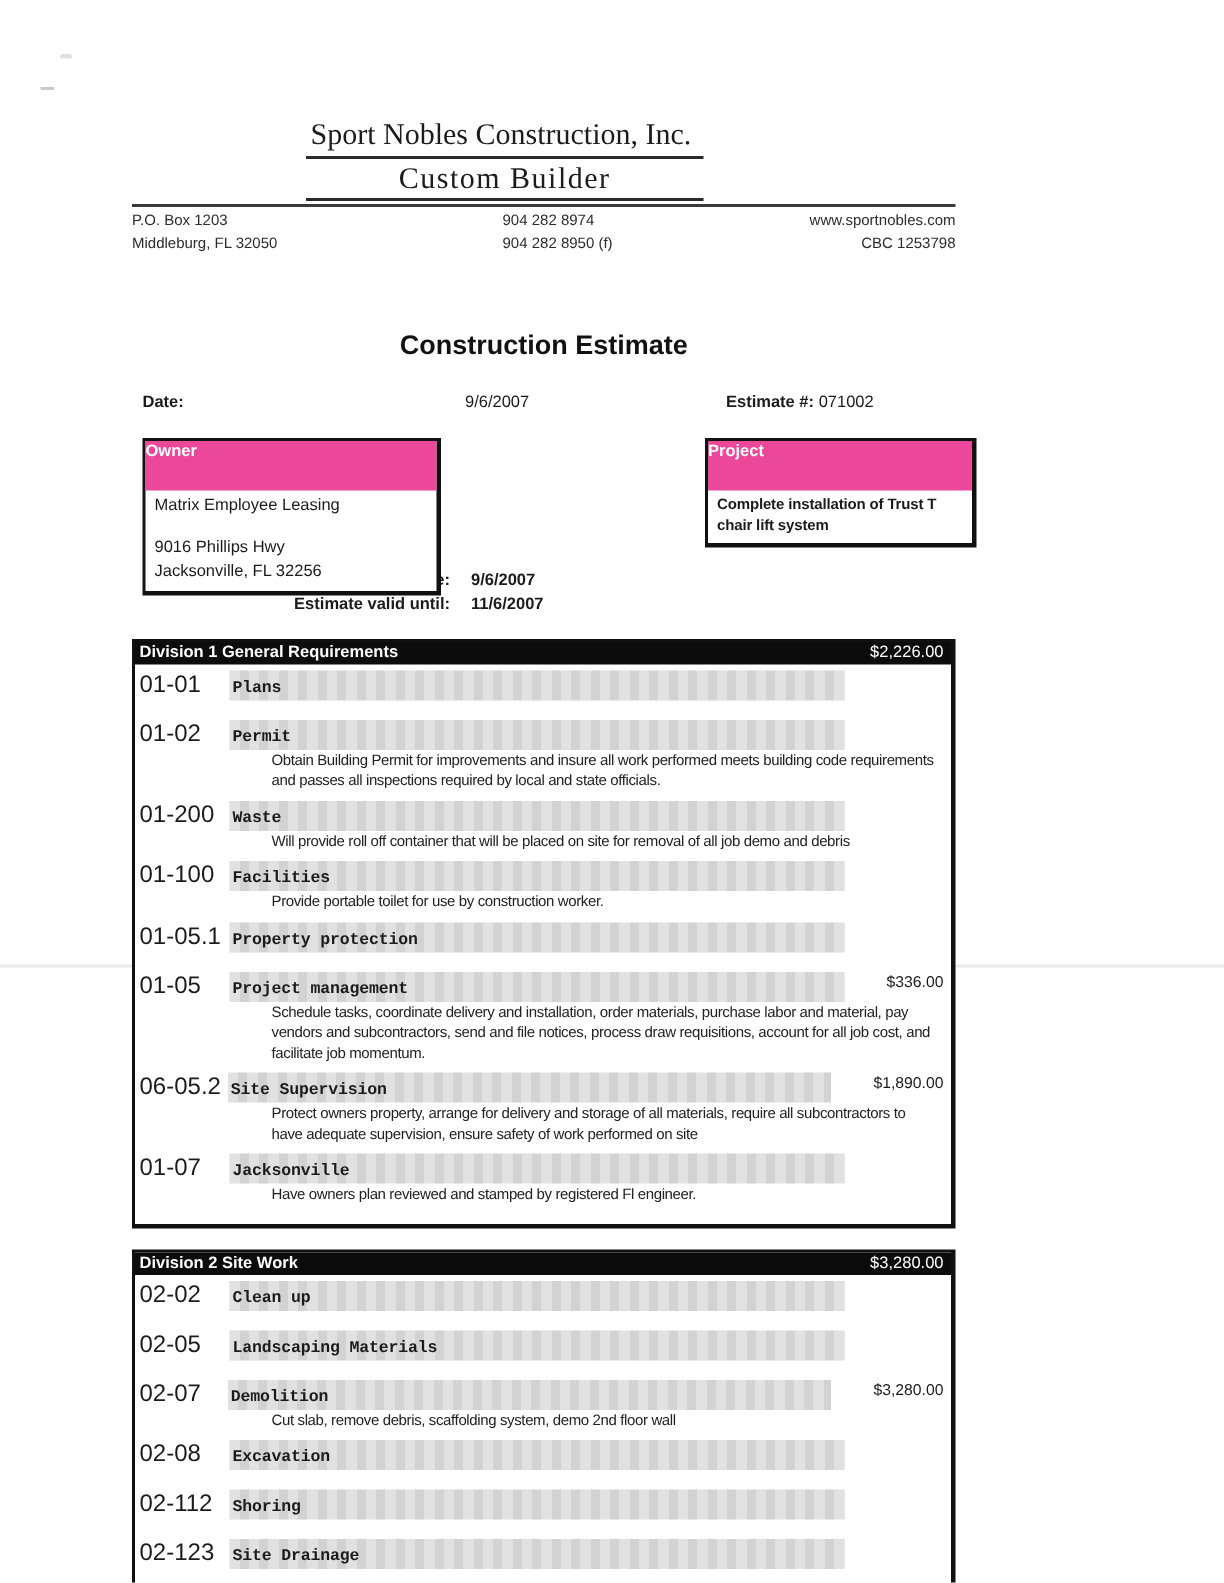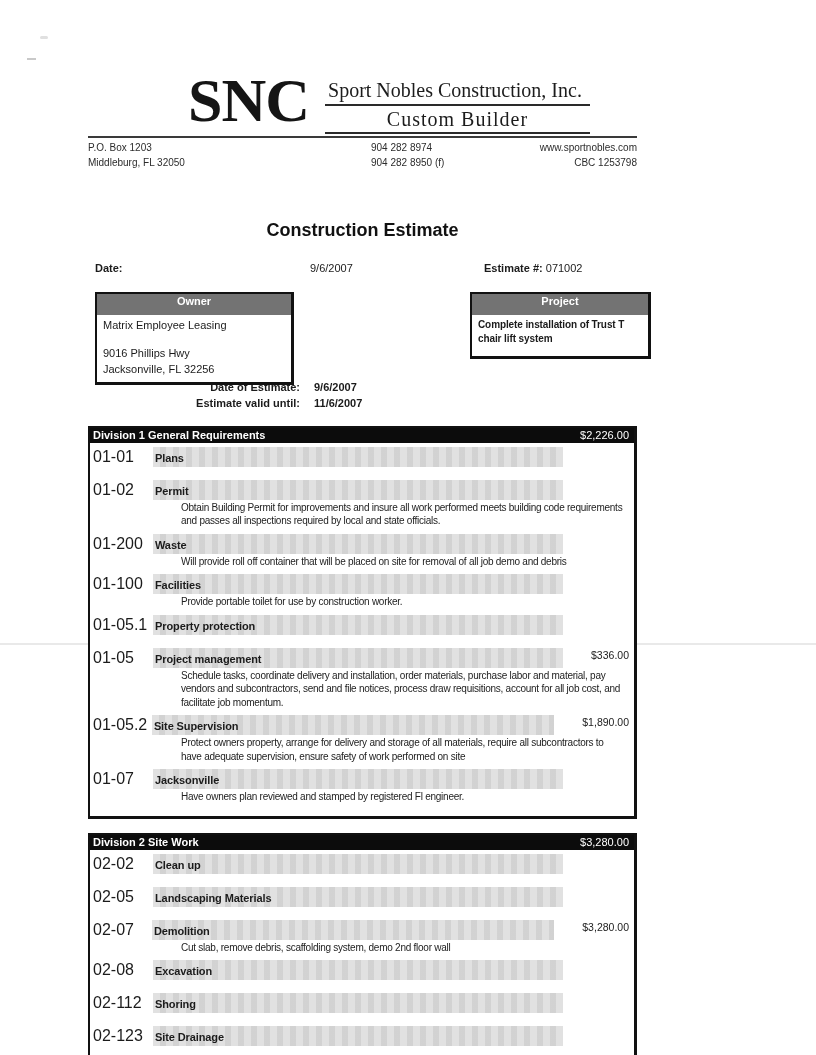--- a/index.html
+++ b/index.html
@@ -20,38 +20,38 @@
         font-size:62px;line-height:0.92;letter-spacing:-1px;color:#151515;}
   .logo-text{margin-left:16px;margin-top:7px;}
   .company-name{font-family:"Liberation Serif","DejaVu Serif",serif;font-size:20px;
         color:#1c1c1c;border-bottom:2px solid #2a2a2a;padding:0 8px 2px 3px;}
   .tagline{font-family:"Liberation Serif","DejaVu Serif",serif;font-size:20px;
         letter-spacing:1px;color:#1c1c1c;text-align:center;
         border-bottom:2px solid #2a2a2a;padding:2px 0 1px;}
   .header-rule{border-top:2px solid #3a3a3a;margin-top:2px;}
   .contact-row{display:flex;font-size:10px;color:#2c2c2c;margin-top:3px;line-height:1.45;}
   .contact-left{width:247px;}
-  .contact-center{width:160px;margin-left:36px;}
+  .contact-center{width:160px;}
   .contact-right{flex:1;text-align:right;}
 
   
   .doc-title{margin:50px 0 0;text-align:center;font-size:18px;font-weight:bold;color:#111;}
   .meta-row{position:relative;height:15px;margin-top:21px;font-size:11px;}
   .meta-date-label{position:absolute;left:7px;font-weight:bold;}
   .meta-date-value{position:absolute;left:222px;}
   .meta-est{position:absolute;left:396px;}
   .meta-est b{font-weight:bold;}
 
   
   .boxes-row{position:relative;height:80px;margin-top:15px;}
   .info-box{position:absolute;border:2px solid #111;border-bottom-width:3px;border-right-width:3px;background:#fff;}
   .owner-box{left:7px;width:194px;min-height:62px;}
   .project-box{left:382px;width:176px;min-height:62px;}
-  .box-header{background:#737373;color:#fff;text-align:center;font-weight:bold;
-        font-size:11px;padding:1px 0 8px;}
+  .box-header{background:#ec4899;color:#fff;text-align:left;font-weight:bold;
+        font-size:11px;padding:1px 0 20px;}
   .box-body{padding:3px 8px 5px 6px;font-size:11px;line-height:1.4;}
   .box-body .blank{height:13px;}
   .project-box .box-body{font-weight:bold;font-size:10px;line-height:1.35;letter-spacing:-0.1px;}
 
   
   .est-dates{margin-top:8px;font-size:11px;font-weight:bold;line-height:1.45;}
   .est-dates .line{display:flex;}
   .est-dates .lbl{width:212px;text-align:right;}
   .est-dates .val{margin-left:14px;}
 
@@ -61,38 +61,37 @@
         margin-bottom:14px;background:#fff;}
   .division-header{background:#0c0c0c;color:#fff;display:flex;justify-content:space-between;
         align-items:center;font-size:11px;padding:1px 5px 2px 3px;}
   .division-title{font-weight:bold;}
   .division-total{font-weight:normal;}
   .division-body{padding:2px 0 6px;}
   .item-row{display:flex;align-items:flex-start;margin-top:2px;}
   .item-row.no-desc{margin-bottom:13px;}
   .item-code{width:60px;padding-left:3px;font-size:16px;padding-top:1px;}
   .item-bar{width:408px;background:#d9d9d9;min-height:14px;padding:1px 0 1px 2px;
-        background-image:repeating-linear-gradient(90deg,rgba(255,255,255,.22) 0 7px,rgba(0,0,0,0.03) 7px 13px);}
+        background-image:repeating-linear-gradient(90deg,rgba(255,255,255,.22) 0 7px,rgba(0,0,0,0.03) 7px 13px);font-family:Liberation Mono, monospace;}
   .item-name{font-size:11px;font-weight:bold;letter-spacing:-0.1px;}
   .item-amount{flex:1;text-align:right;padding-right:5px;font-size:10.5px;padding-top:1px;margin-left:28px;}
   .item-desc{margin:1px 8px 6px 91px;max-width:442px;font-size:10px;
         letter-spacing:-0.25px;line-height:1.35;color:#222;}
 </style>
 </head>
 <body>
 
 <div class="fold-line"></div>
 <div class="artifact-a"></div>
 <div class="artifact-b"></div>
 
 <div class="doc">
 
   <header class="letterhead">
     <div class="logo-row">
-      <span class="logo">SNC</span>
       <div class="logo-text">
         <div class="company-name">Sport Nobles Construction, Inc.</div>
         <div class="tagline">Custom Builder</div>
       </div>
     </div>
     <div class="header-rule"></div>
     <div class="contact-row">
       <div class="contact-left">
         <div>P.O. Box 1203</div>
         <div>Middleburg, FL 32050</div>
@@ -178,21 +177,21 @@
             <span class="item-bar"><span class="item-name">Property protection</span></span>
             <span class="item-amount"></span>
           </div>
           <div class="item-row has-desc">
             <span class="item-code">01-05</span>
             <span class="item-bar"><span class="item-name">Project management</span></span>
             <span class="item-amount">$336.00</span>
           </div>
           <div class="item-desc">Schedule tasks, coordinate delivery and installation, order materials, purchase labor and material, pay vendors and subcontractors, send and file notices, process draw requisitions, account for all job cost, and facilitate job momentum.</div>
           <div class="item-row has-desc">
-            <span class="item-code">01-05.2</span>
+            <span class="item-code">06-05.2</span>
             <span class="item-bar"><span class="item-name">Site Supervision</span></span>
             <span class="item-amount">$1,890.00</span>
           </div>
           <div class="item-desc">Protect owners property, arrange for delivery and storage of all materials, require all subcontractors to have adequate supervision, ensure safety of work performed on site</div>
           <div class="item-row has-desc">
             <span class="item-code">01-07</span>
             <span class="item-bar"><span class="item-name">Jacksonville</span></span>
             <span class="item-amount"></span>
           </div>
           <div class="item-desc">Have owners plan reviewed and stamped by registered Fl engineer.</div>

